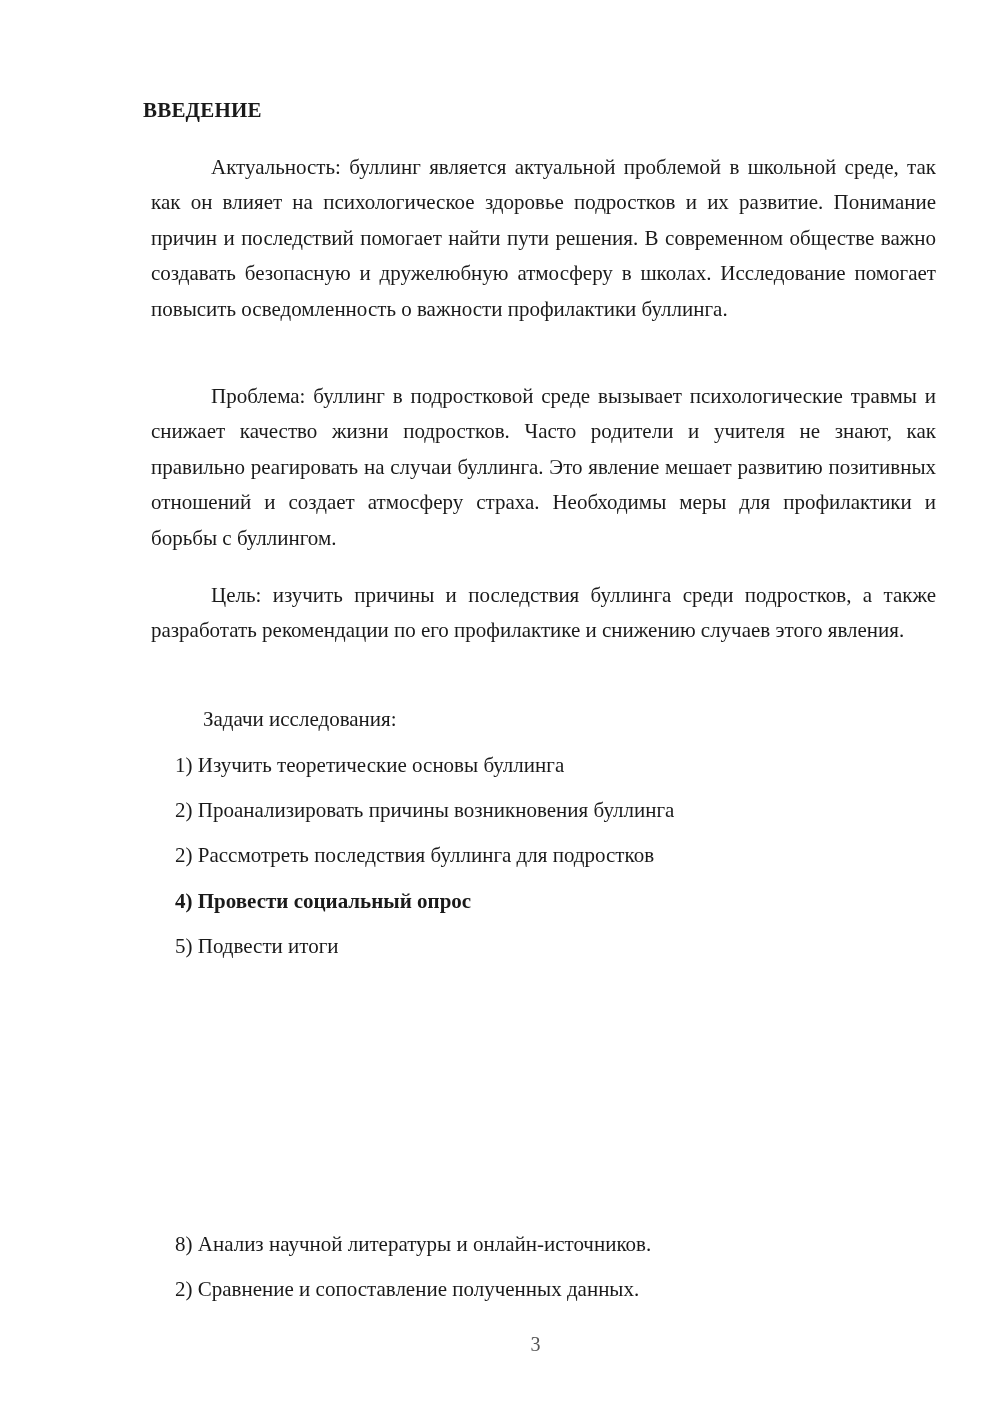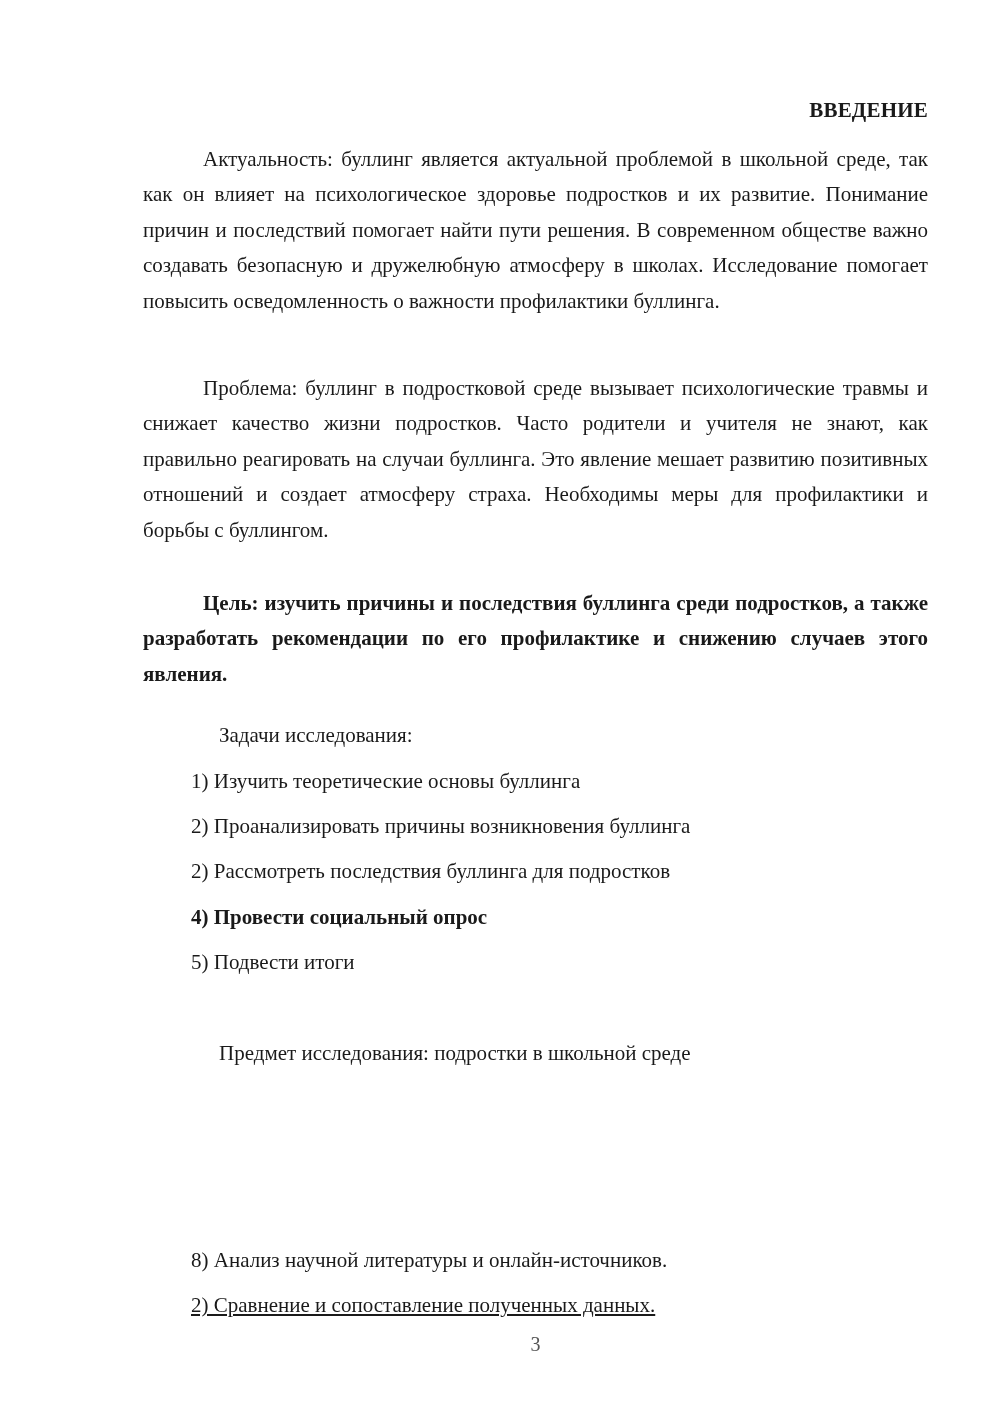--- a/index.html
+++ b/index.html
@@ -20,44 +20,44 @@
       left: 143px;
       top: 0;
       width: 785px;
       height: 1414px;
     }
     .title {
       position: absolute;
       top: 96px;
       left: 0;
       width: 785px;
-      text-align: right;
+      text-align: left;
       font-weight: bold;
       font-size: 21px;
       line-height: 28px;
       letter-spacing: 0.2px;
     }
     .para {
       position: absolute;
       left: 0;
       width: 785px;
       font-size: 21px;
       line-height: 35.4px;
       text-align: justify;
       text-align-last: left;
       text-indent: 60px;
-      margin: 0;
+      margin: 8px;
     }
     .line {
       position: absolute;
       left: 0;
       font-size: 21px;
       line-height: 30px;
       white-space: nowrap;
-      margin: 16px;
+      margin: 0;
       text-align: right;
     }
     .indent60 { left: 60px; }
     .indent32 { left: 32px; }
     .page-number {
       position: absolute;
       top: 1331px;
       left: 0;
       width: 785px;
       text-align: center;
@@ -70,37 +70,36 @@
 <body>
 
 <div class="page">
 
   <div class="title">ВВЕДЕНИЕ</div>
 
   <p class="para" style="top:142px;">Актуальность: буллинг является актуальной проблемой в школьной среде, так как он влияет на психологическое здоровье подростков и их развитие. Понимание причин и последствий помогает найти пути решения. В современном обществе важно создавать безопасную и дружелюбную атмосферу в школах. Исследование помогает повысить осведомленность о важности профилактики буллинга.</p>
 
   <p class="para" style="top:371px;">Проблема: буллинг в подростковой среде вызывает психологические травмы и снижает качество жизни подростков. Часто родители и учителя не знают, как правильно реагировать на случаи буллинга. Это явление мешает развитию позитивных отношений и создает атмосферу страха. Необходимы меры для профилактики и борьбы с буллингом.</p>
 
-  <p class="para" style="top:586px;font-weight:bold;">Цель: изучить причины и последствия буллинга среди подростков, а также разработать рекомендации по его профилактике и снижению случаев этого явления.</p>
+  <p class="para" style="top:570px;">Цель: изучить причины и последствия буллинга среди подростков, а также разработать рекомендации по его профилактике и снижению случаев этого явления.</p>
 
   <p class="line indent60" style="top:704px;">Задачи исследования:</p>
 
   <div>
     <p class="line indent32" style="top:750px;">1) Изучить теоретические основы буллинга</p>
     <p class="line indent32" style="top:795px;">2) Проанализировать причины возникновения буллинга</p>
     <p class="line indent32" style="top:840px;">2) Рассмотреть последствия буллинга для подростков</p>
     <p class="line indent32" style="top:886px;font-weight:bold;">4) Провести социальный опрос</p>
     <p class="line indent32" style="top:931px;">5) Подвести итоги</p>
   </div>
 
 
-  <p class="line indent60" style="top:1022px;">Предмет исследования: подростки в школьной среде</p>
 
 
 
   <div>
     <p class="line indent32" style="top:1229px;">8) Анализ научной литературы и онлайн-источников.</p>
-    <p class="line indent32" style="top:1274px;text-decoration:underline;">2) Сравнение и сопоставление полученных данных.</p>
+    <p class="line indent32" style="top:1274px;">2) Сравнение и сопоставление полученных данных.</p>
   </div>
 
   <div class="page-number">3</div>
 
 </div>
 
 </body></html>

